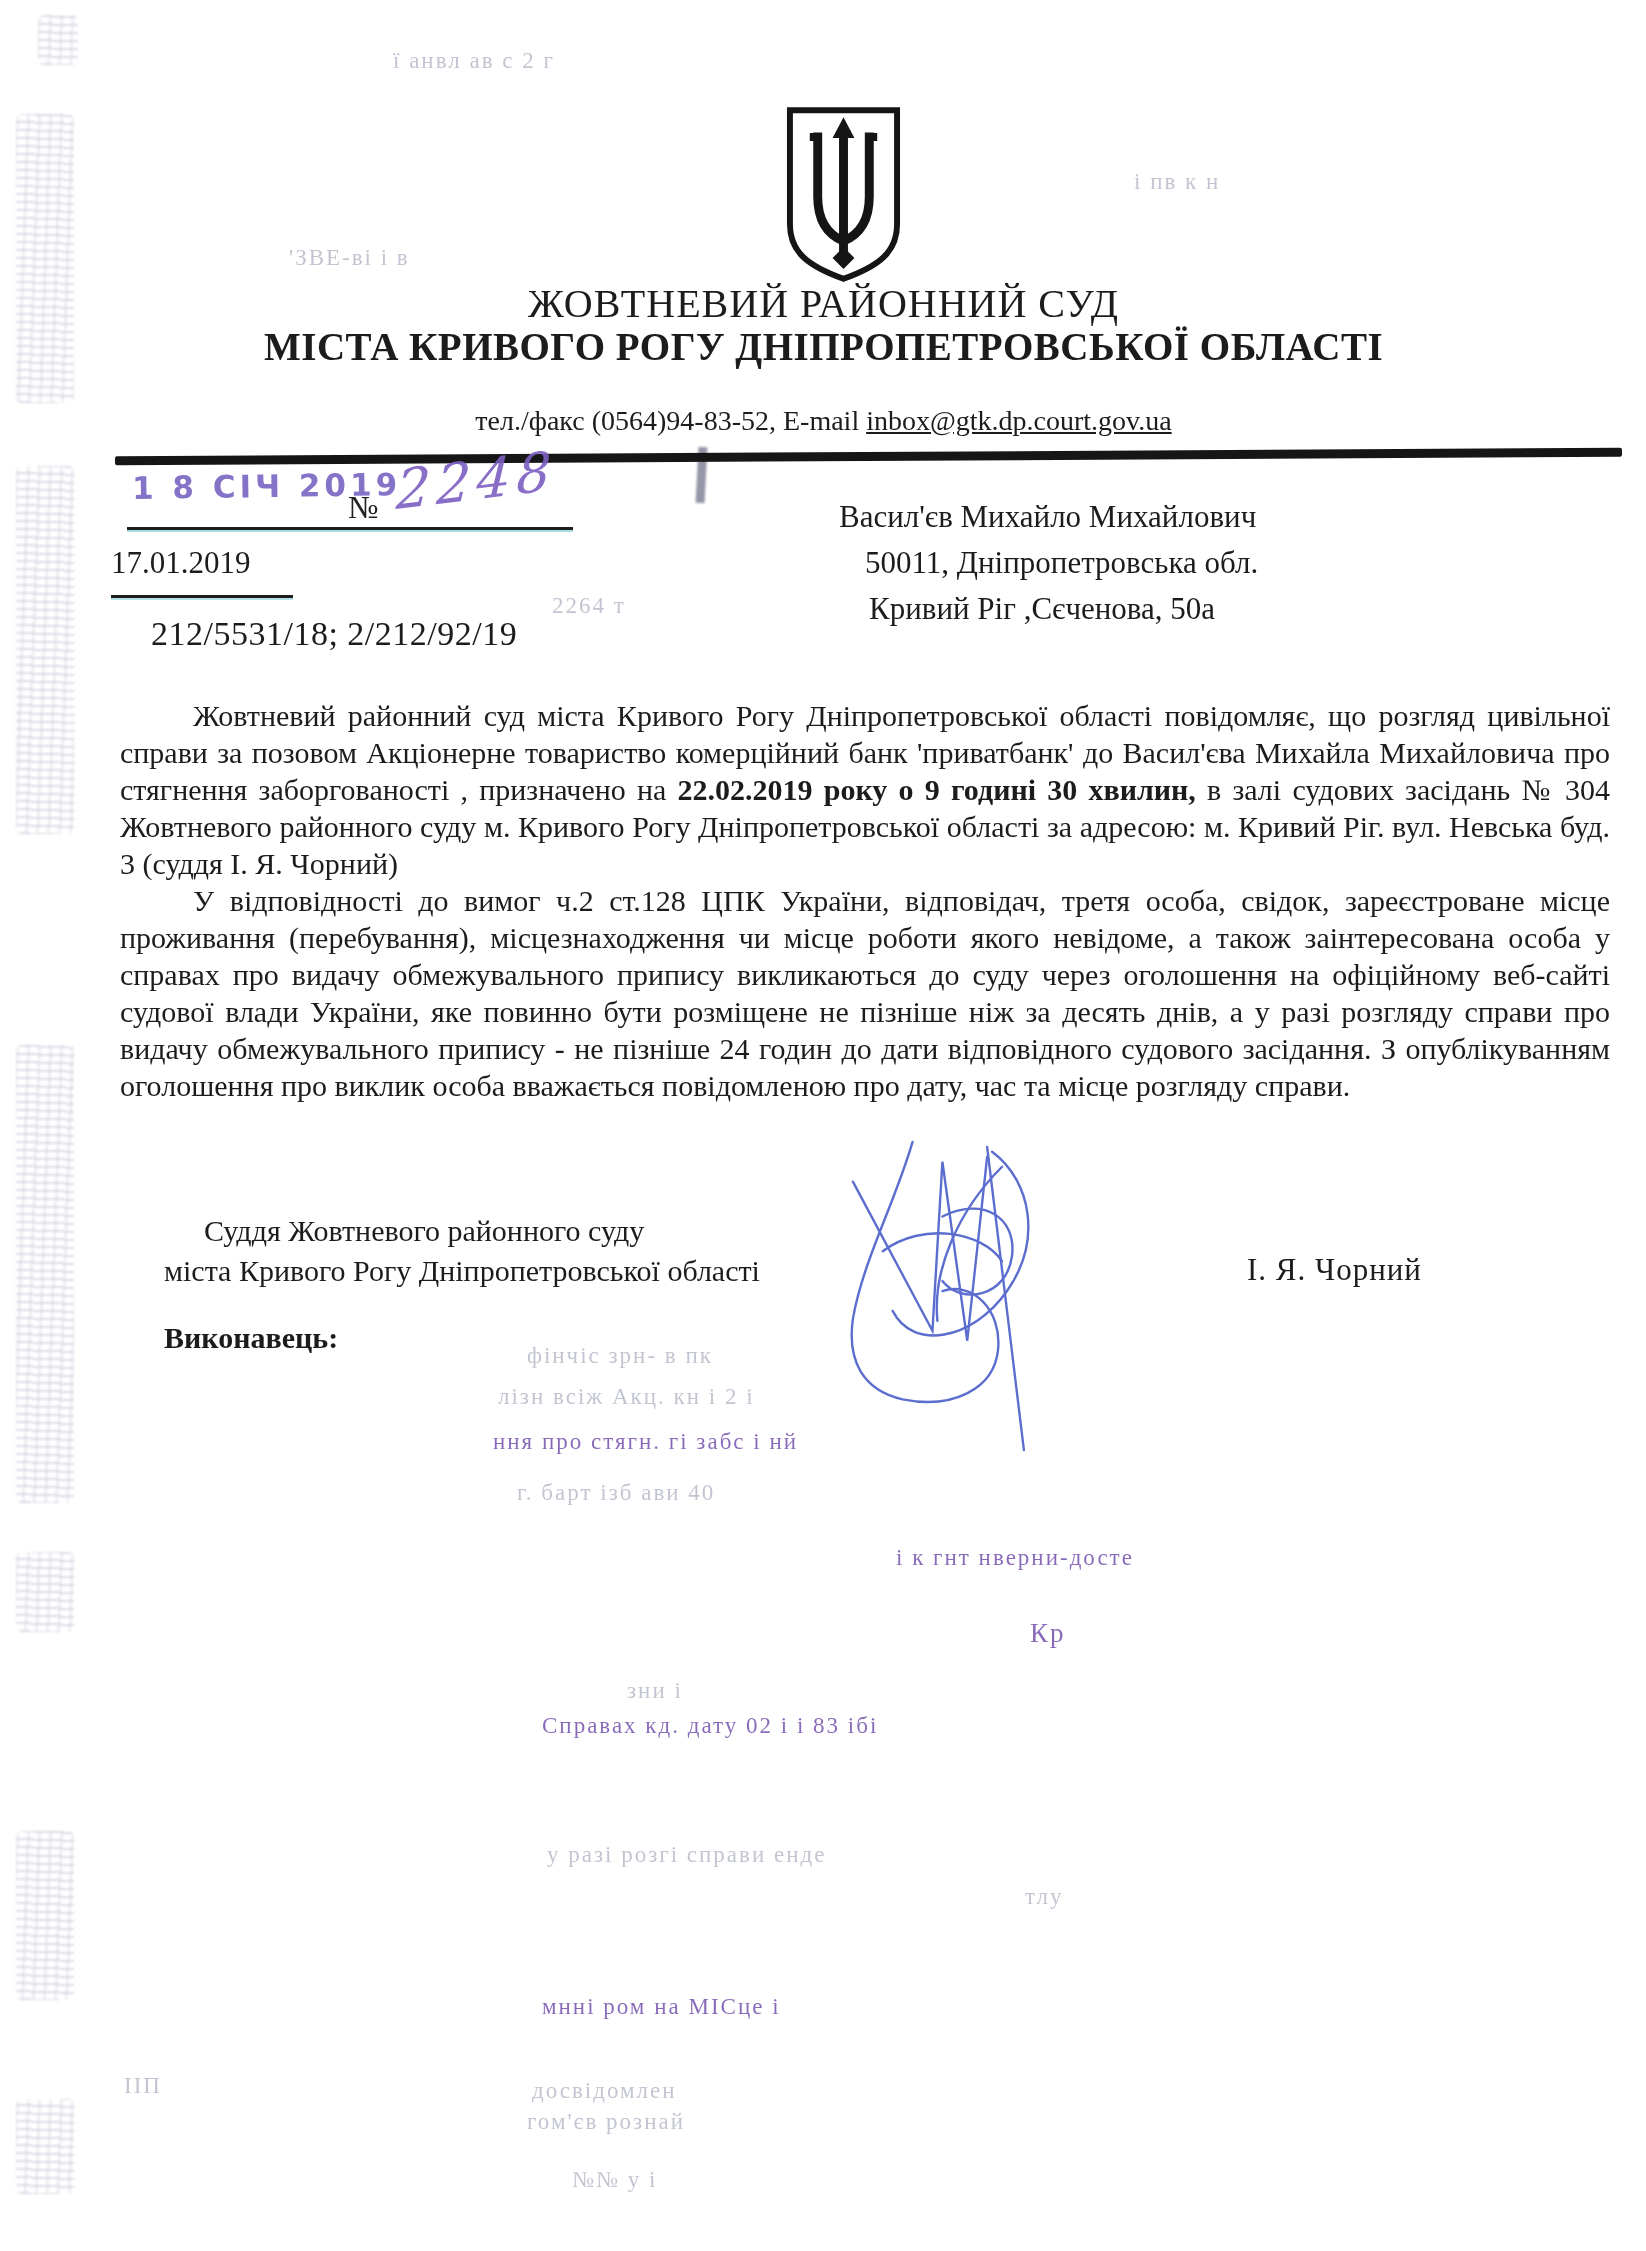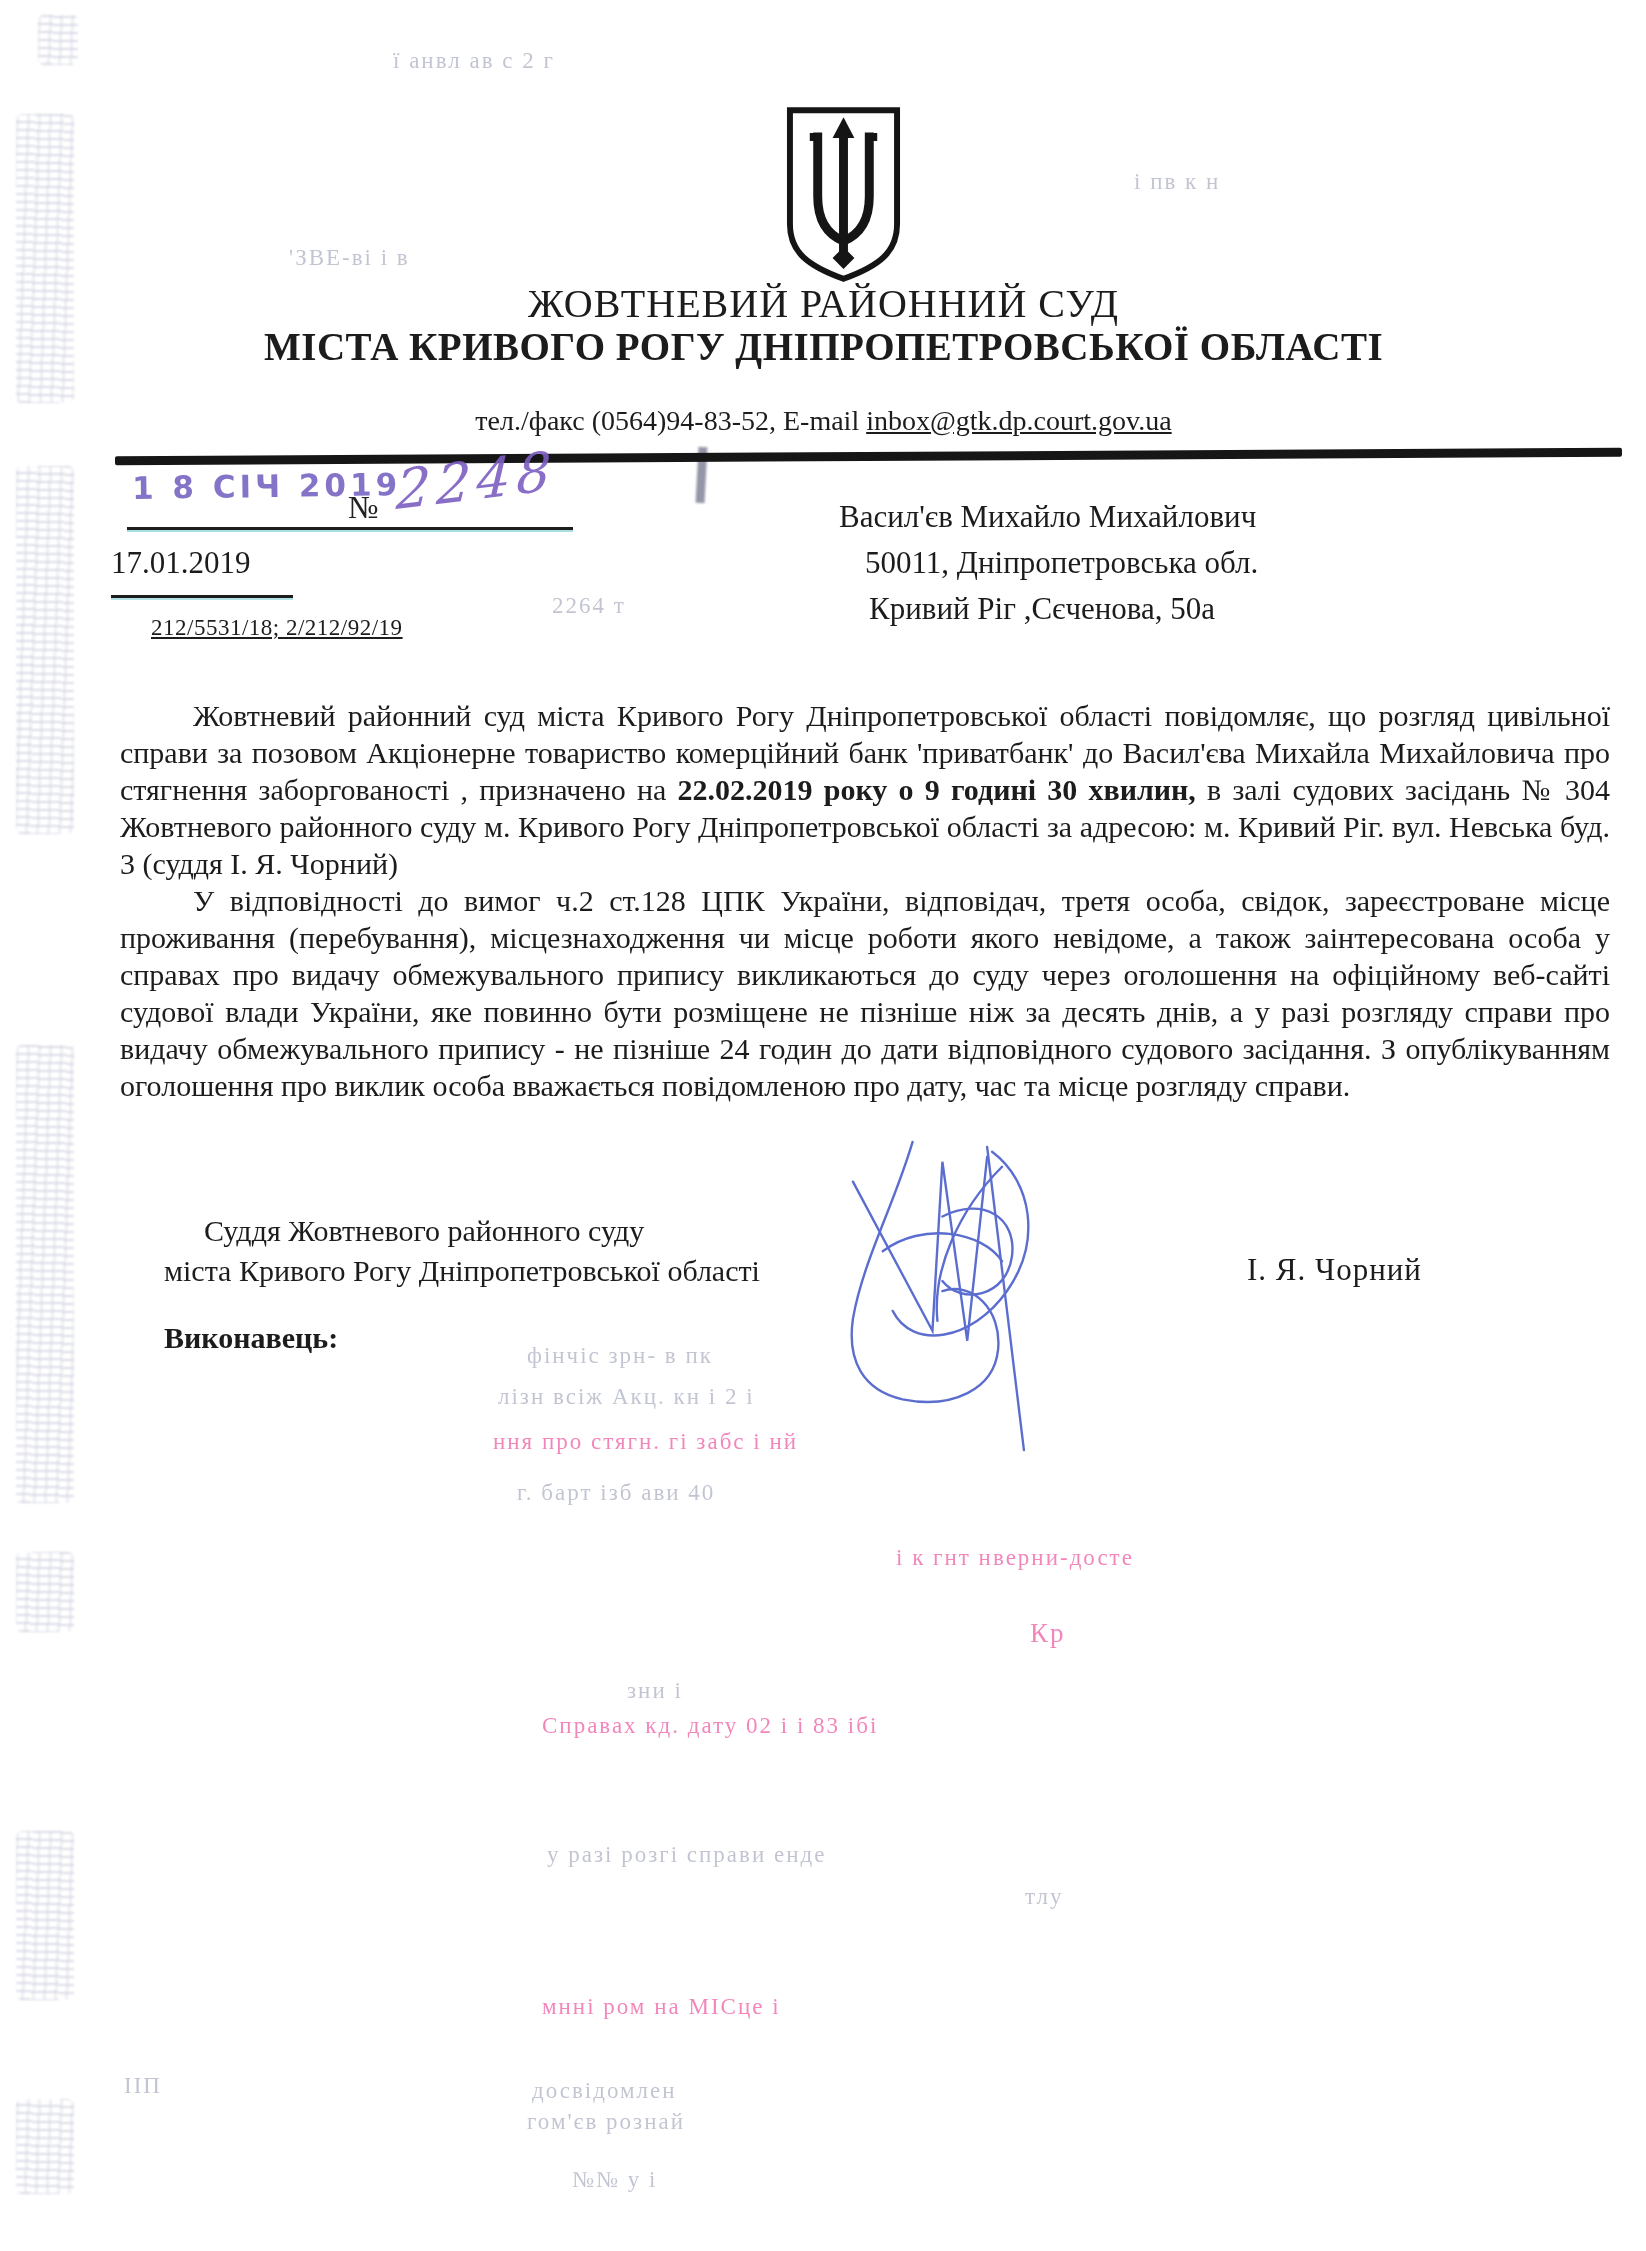--- a/index.html
+++ b/index.html
@@ -29,40 +29,40 @@
     color:#7b68c4;letter-spacing:4px;transform:rotate(-0.8deg);opacity:.92;}
   .numsign{position:absolute;left:348px;top:489px;font-size:32px;color:#222;}
   .handnum{position:absolute;left:396px;top:449px;
     font-family:"DejaVu Serif", serif;font-style:italic;font-size:54px;
     color:#7d5fc2;letter-spacing:6px;transform:rotate(-7deg) skewX(-10deg);opacity:.9;}
   .regline{position:absolute;left:127px;top:527px;width:446px;height:3px;
     background:#1d1d1d;box-shadow:0 2px 0 rgba(0,160,170,.35);}
   .outdate{position:absolute;left:111px;top:545px;font-size:31px;
     border-bottom:3px solid #1d1d1d;padding:0 42px 14px 0;
     box-shadow:0 2px 0 rgba(0,160,170,.3);}
-  .case{position:absolute;left:151px;top:615px;font-size:23px;letter-spacing:0.5px;text-decoration:underline;}
+  .case{position:absolute;left:151px;top:615px;font-size:34px;letter-spacing:0.5px;}
   
   .recipient{position:absolute;left:799px;top:494px;font-size:31px;line-height:46px;margin-left:40px;}
   .recipient .r2{padding-left:26px;}
   .recipient .r3{padding-left:30px;}
   
   .bodytext{position:absolute;left:120px;top:697px;width:1490px;
     font-size:30px;line-height:37px;text-align:justify;}
   .bodytext p{margin:0;text-indent:73px;}
   .bodytext .b{font-weight:bold;}
   
   .judge1{position:absolute;left:164px;top:1214px;font-size:30px;margin-left:40px;}
   .judge2{position:absolute;left:164px;top:1254px;font-size:30px;}
   .jname{position:absolute;left:1247px;top:1252px;font-size:31px;letter-spacing:1px;}
   .executor{position:absolute;left:164px;top:1321px;font-size:30px;font-weight:600;}
   .sig{position:absolute;left:791px;top:1120px;}
   
   .ghost{position:absolute;font-size:23px;color:#6f7694;opacity:.42;
     filter:blur(0.7px);letter-spacing:2px;white-space:nowrap;}
-  .ghost-d{opacity:.66;color:#ec4899;filter:blur(0.4px);}
+  .ghost-d{opacity:.66;color:#4c1d95;filter:blur(0.4px);}
   .edge{position:absolute;left:16px;width:58px;opacity:.4;filter:blur(0.9px);
     background:
       repeating-linear-gradient(2deg, rgba(96,104,150,.55) 0 2px, transparent 2px 8px),
       repeating-linear-gradient(92deg, rgba(96,104,150,.25) 0 3px, transparent 3px 11px);
     border-radius:6px;}
   .drip{position:absolute;left:697px;top:447px;width:9px;height:56px;
     background:rgba(62,66,96,.55);filter:blur(1.1px);transform:rotate(3deg);}
 </style>
 </head>
 <body>

